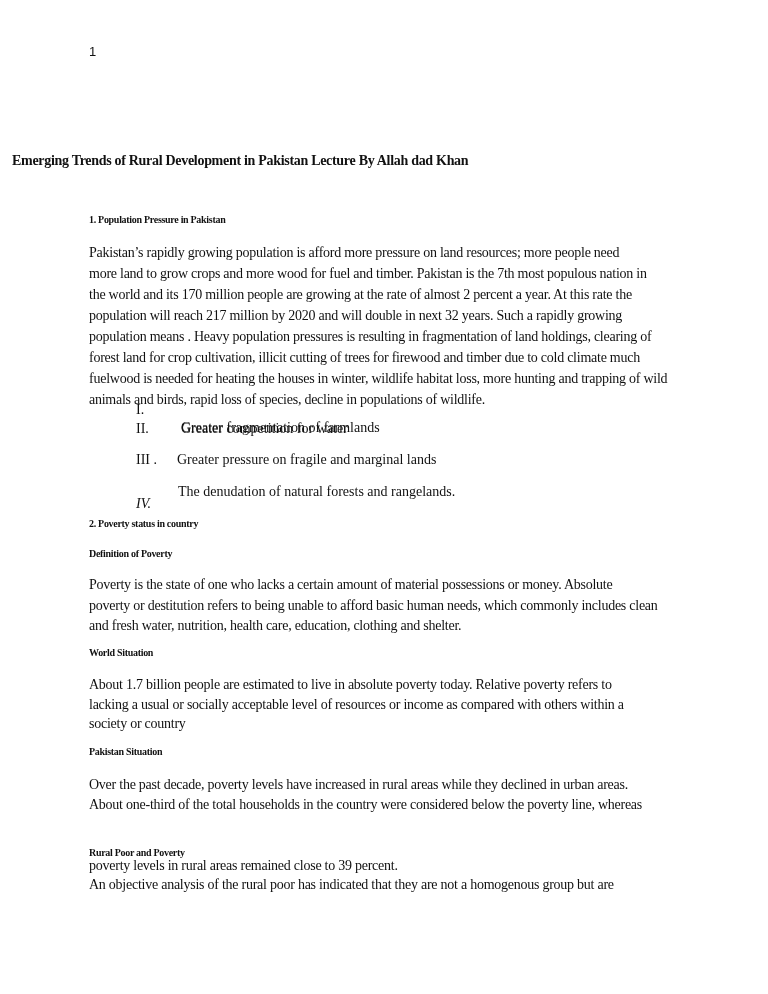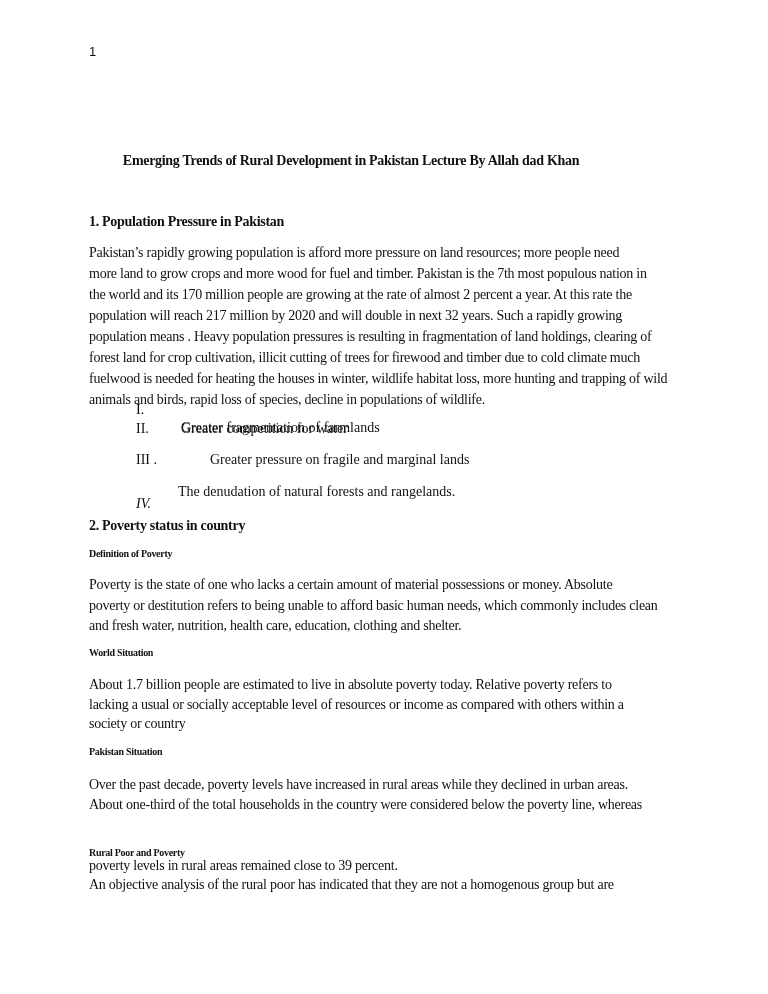--- a/index.html
+++ b/index.html
@@ -4,22 +4,22 @@
   <style>
     html, body { margin: 0; padding: 0; background: #ffffff; }
     body {
       width: 768px; height: 994px; position: relative; overflow: hidden;
       font-family: "Liberation Serif", "DejaVu Serif", serif;
       color: #111111;
     }
     .page { position: absolute; left: 0; top: 0; width: 768px; height: 994px; background: #fff; }
     .abs { position: absolute; white-space: nowrap; }
     .page-num { left: 89px; top: 44px; font-family: "Liberation Sans", "DejaVu Sans", sans-serif; font-size: 13px; }
-    .title { left: 0; width: 702px; text-align: center; font-weight: bold; font-size: 14px; letter-spacing: -0.3px; }
-    .h1 { font-weight: bold; font-size: 14px; letter-spacing: -0.3px; }
+    .title { left: 0; width: 702px; font-weight: bold; font-size: 14px; letter-spacing: -0.3px; padding-left: 12px; }
+    .h1 { font-weight: bold; font-size: 10px; letter-spacing: -0.3px; }
     .h2 { font-weight: bold; font-size: 10px; letter-spacing: -0.3px; }
     .line { font-size: 14px; letter-spacing: -0.25px; }
     .roman { font-size: 14px; }
   </style>
 </head>
 <body>
 
 <div class="page">
 
   <div class="abs page-num">1</div>
@@ -38,21 +38,21 @@
     <div class="abs line" style="left:89px; top:371px;">fuelwood is needed for heating the houses in winter, wildlife habitat loss, more hunting and trapping of wild</div>
     <div class="abs line" style="left:89px; top:392px;">animals and birds, rapid loss of species, decline in populations of wildlife.</div>
   </div>
 
   <div>
     <div class="abs roman" style="left:136px; top:402px;">I.</div>
     <div class="abs roman" style="left:181px; top:402px;margin-top:18px;">Greater fragmentation of farmlands</div>
     <div class="abs roman" style="left:136px; top:421px;">II.</div>
     <div class="abs roman" style="left:181px; top:421px;">Greater competition for water</div>
     <div class="abs roman" style="left:136px; top:452px;">III .</div>
-    <div class="abs roman" style="left:177px; top:452px;margin-left:33px;">Greater pressure on fragile and marginal lands</div>
+    <div class="abs roman" style="left:177px; top:452px;">Greater pressure on fragile and marginal lands</div>
     <div class="abs roman" style="left:136px; top:496px;font-style:italic;">IV.</div>
     <div class="abs roman" style="left:178px; top:484px;">The denudation of natural forests and rangelands.</div>
   </div>
 
   <div class="abs h1" style="left:89px; top:518px;">2.   Poverty status in country</div>
 
   <div class="abs h2" style="left:89px; top:548px;">Definition of Poverty</div>
   <div>
     <div class="abs line" style="left:89px; top:577px;">Poverty is the state of one who lacks a certain amount of material possessions or money.  Absolute</div>
     <div class="abs line" style="left:89px; top:598px;">poverty or destitution  refers to being unable to afford basic human needs, which commonly includes clean</div>

